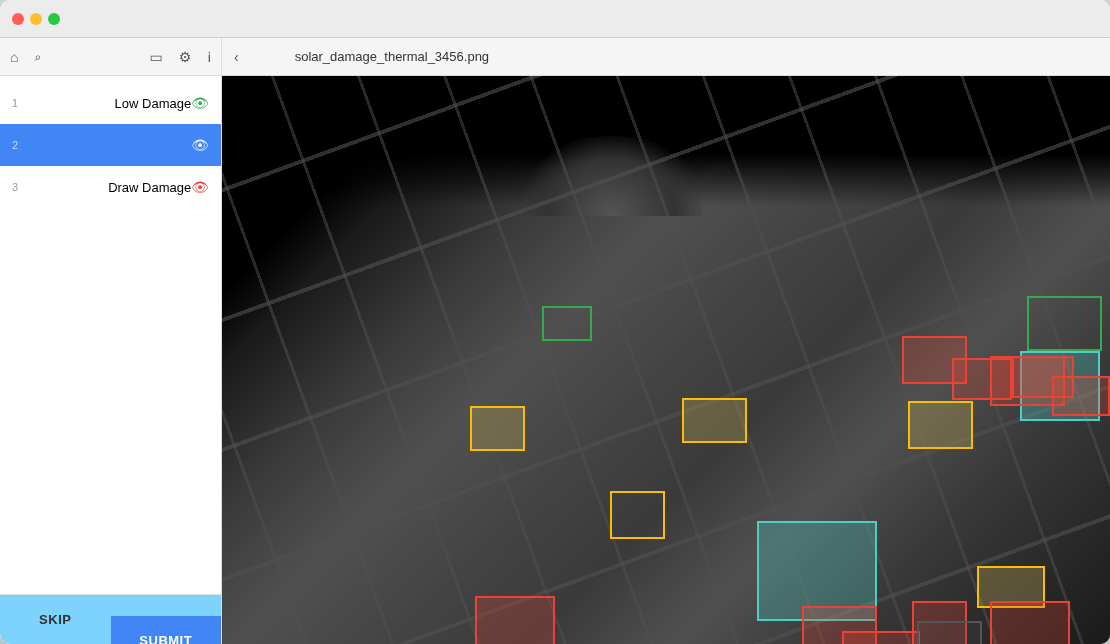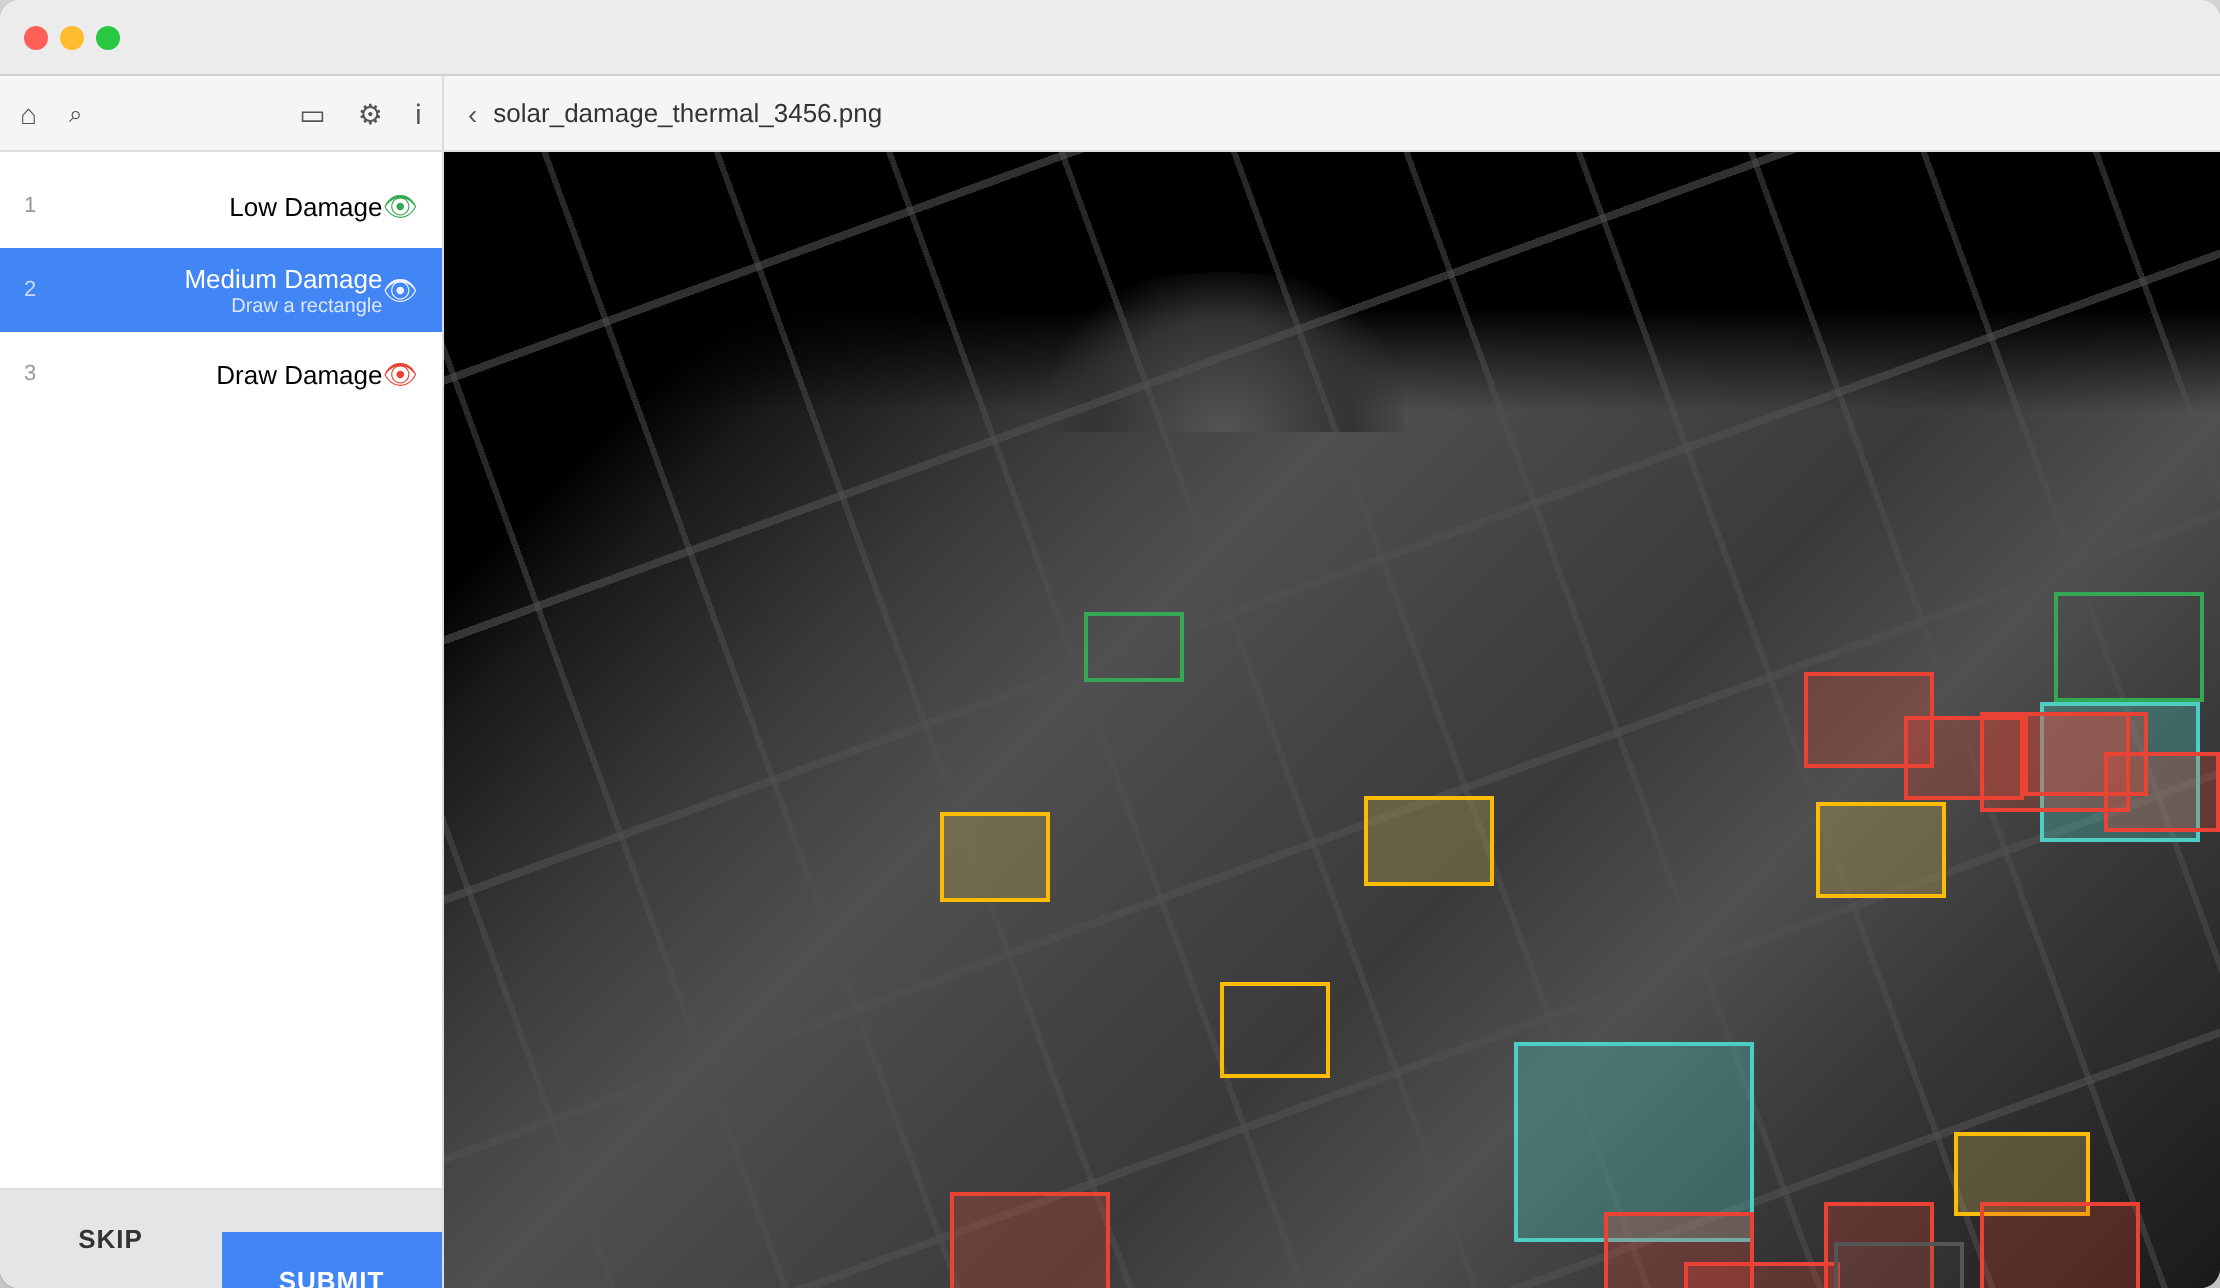--- a/index.html
+++ b/index.html
@@ -113,21 +113,21 @@
       margin-left: auto;
     }
     .eye-green { color: #34a853; }
     .eye-red { color: #ea4335; }
     .eye-white { color: rgba(255,255,255,0.9); }
     .bottom-bar {
       height: 50px;
       border-top: 1px solid #ddd;
       display: flex;
       align-items: center;
-      background: #e5e5e5;
+      background: #7dd3fc;
     }
     .btn-skip {
       flex: 1;
       height: 100%;
       background: transparent;
       border: none;
       font-size: 13px;
       font-weight: 600;
       color: #333;
       cursor: pointer;
@@ -161,20 +161,21 @@
       gap: 8px;
     }
     .back-arrow {
       color: #555;
       font-size: 14px;
       cursor: pointer;
     }
     .filename {
       font-size: 13px;
       color: #333;
+      margin-left: 48px;
     }
     .image-area {
       flex: 1;
       background: #1a1a1a;
       position: relative;
       overflow: hidden;
     }
     
     .panel-bg {
       width: 100%;
@@ -285,24 +286,20 @@
         <div class="label-item">
           <span class="label-num">1</span>
           <div class="label-text-block">
             <div class="label-name">Low Damage</div>
           </div>
           <span class="label-eye eye-green">👁</span>
         </div>
 
         <div class="label-item active">
           <span class="label-num">2</span>
-          <div class="label-text-block">
-            <div class="label-name">Medium Damage</div>
-            <div class="label-sub">Draw a rectangle</div>
-          </div>
           <span class="label-eye eye-white">👁</span>
         </div>
 
         <div class="label-item">
           <span class="label-num">3</span>
           <div class="label-text-block">
             <div class="label-name">Draw Damage</div>
           </div>
           <span class="label-eye eye-red">👁</span>
         </div>

